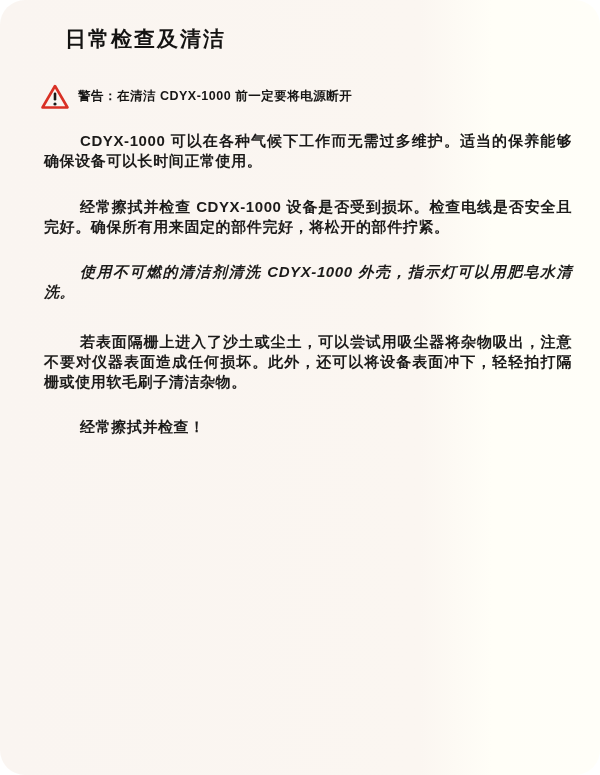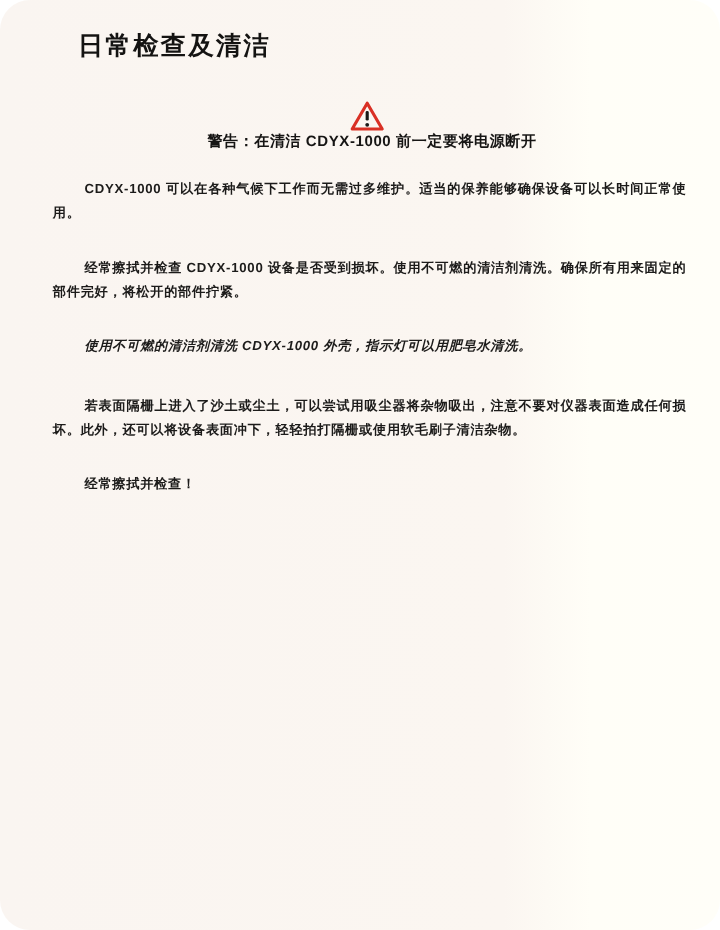--- a/index.html
+++ b/index.html
@@ -33,41 +33,40 @@
     font-size: 21px;
     line-height: 26px;
     font-weight: 700;
     letter-spacing: 2px;
     color: #141312;
   }
   .warning-row {
     display: flex;
     align-items: center;
     margin: 31px 0 0 -4px;
-    flex-direction: column;
   }
   .warning-icon {
     flex: 0 0 auto;
     width: 30px;
     height: 27px;
     display: block;
   }
   .warning-text {
     margin-left: 8px;
     font-size: 12.5px;
     font-weight: 700;
     letter-spacing: 0.5px;
     color: #161514;
   }
   .body-text {
     margin-top: 21px;
   }
   .body-text p {
     margin: 0 0 26px 0;
-    font-size: 11px;
+    font-size: 15px;
     line-height: 20px;
     font-weight: 700;
     letter-spacing: 0.6px;
     text-align: justify;
     text-indent: 2.4em;
     color: #1c1b1a;
   }
   .body-text p:nth-of-type(2) { margin-bottom: 25px; }
   .body-text p:nth-of-type(3) { margin-bottom: 30px; font-style: italic; }
   .body-text p:nth-of-type(4) { margin-bottom: 25px; }
@@ -86,20 +85,20 @@
       <svg class="warning-icon" viewBox="0 0 30 27" aria-hidden="true">
         <path d="M15 3 L27.5 24.5 L2.5 24.5 Z" fill="none" stroke="#d93025" stroke-width="2.6" stroke-linejoin="round"></path>
         <rect x="13.7" y="9.5" width="2.6" height="8" rx="1.2" fill="#191817"></rect>
         <circle cx="15" cy="21" r="1.6" fill="#191817"></circle>
       </svg>
       <span class="warning-text">警告：在清洁 CDYX-1000 前一定要将电源断开</span>
     </div>
 
     <div class="body-text">
       <p>CDYX-1000 可以在各种气候下工作而无需过多维护。适当的保养能够确保设备可以长时间正常使用。</p>
-      <p>经常擦拭并检查 CDYX-1000 设备是否受到损坏。使用不可燃的清洁剂清洗。确保所有用来固定的部件完好，将松开的部件拧紧。</p>
+      <p>经常擦拭并检查 CDYX-1000 设备是否受到损坏。检查电线是否安全且完好。确保所有用来固定的部件完好，将松开的部件拧紧。</p>
       <p>使用不可燃的清洁剂清洗 CDYX-1000 外壳，指示灯可以用肥皂水清洗。</p>
       <p>若表面隔栅上进入了沙土或尘土，可以尝试用吸尘器将杂物吸出，注意不要对仪器表面造成任何损坏。此外，还可以将设备表面冲下，轻轻拍打隔栅或使用软毛刷子清洁杂物。</p>
       <p>经常擦拭并检查！</p>
     </div>
 
   </div>
 </div>
 
 </body></html>

